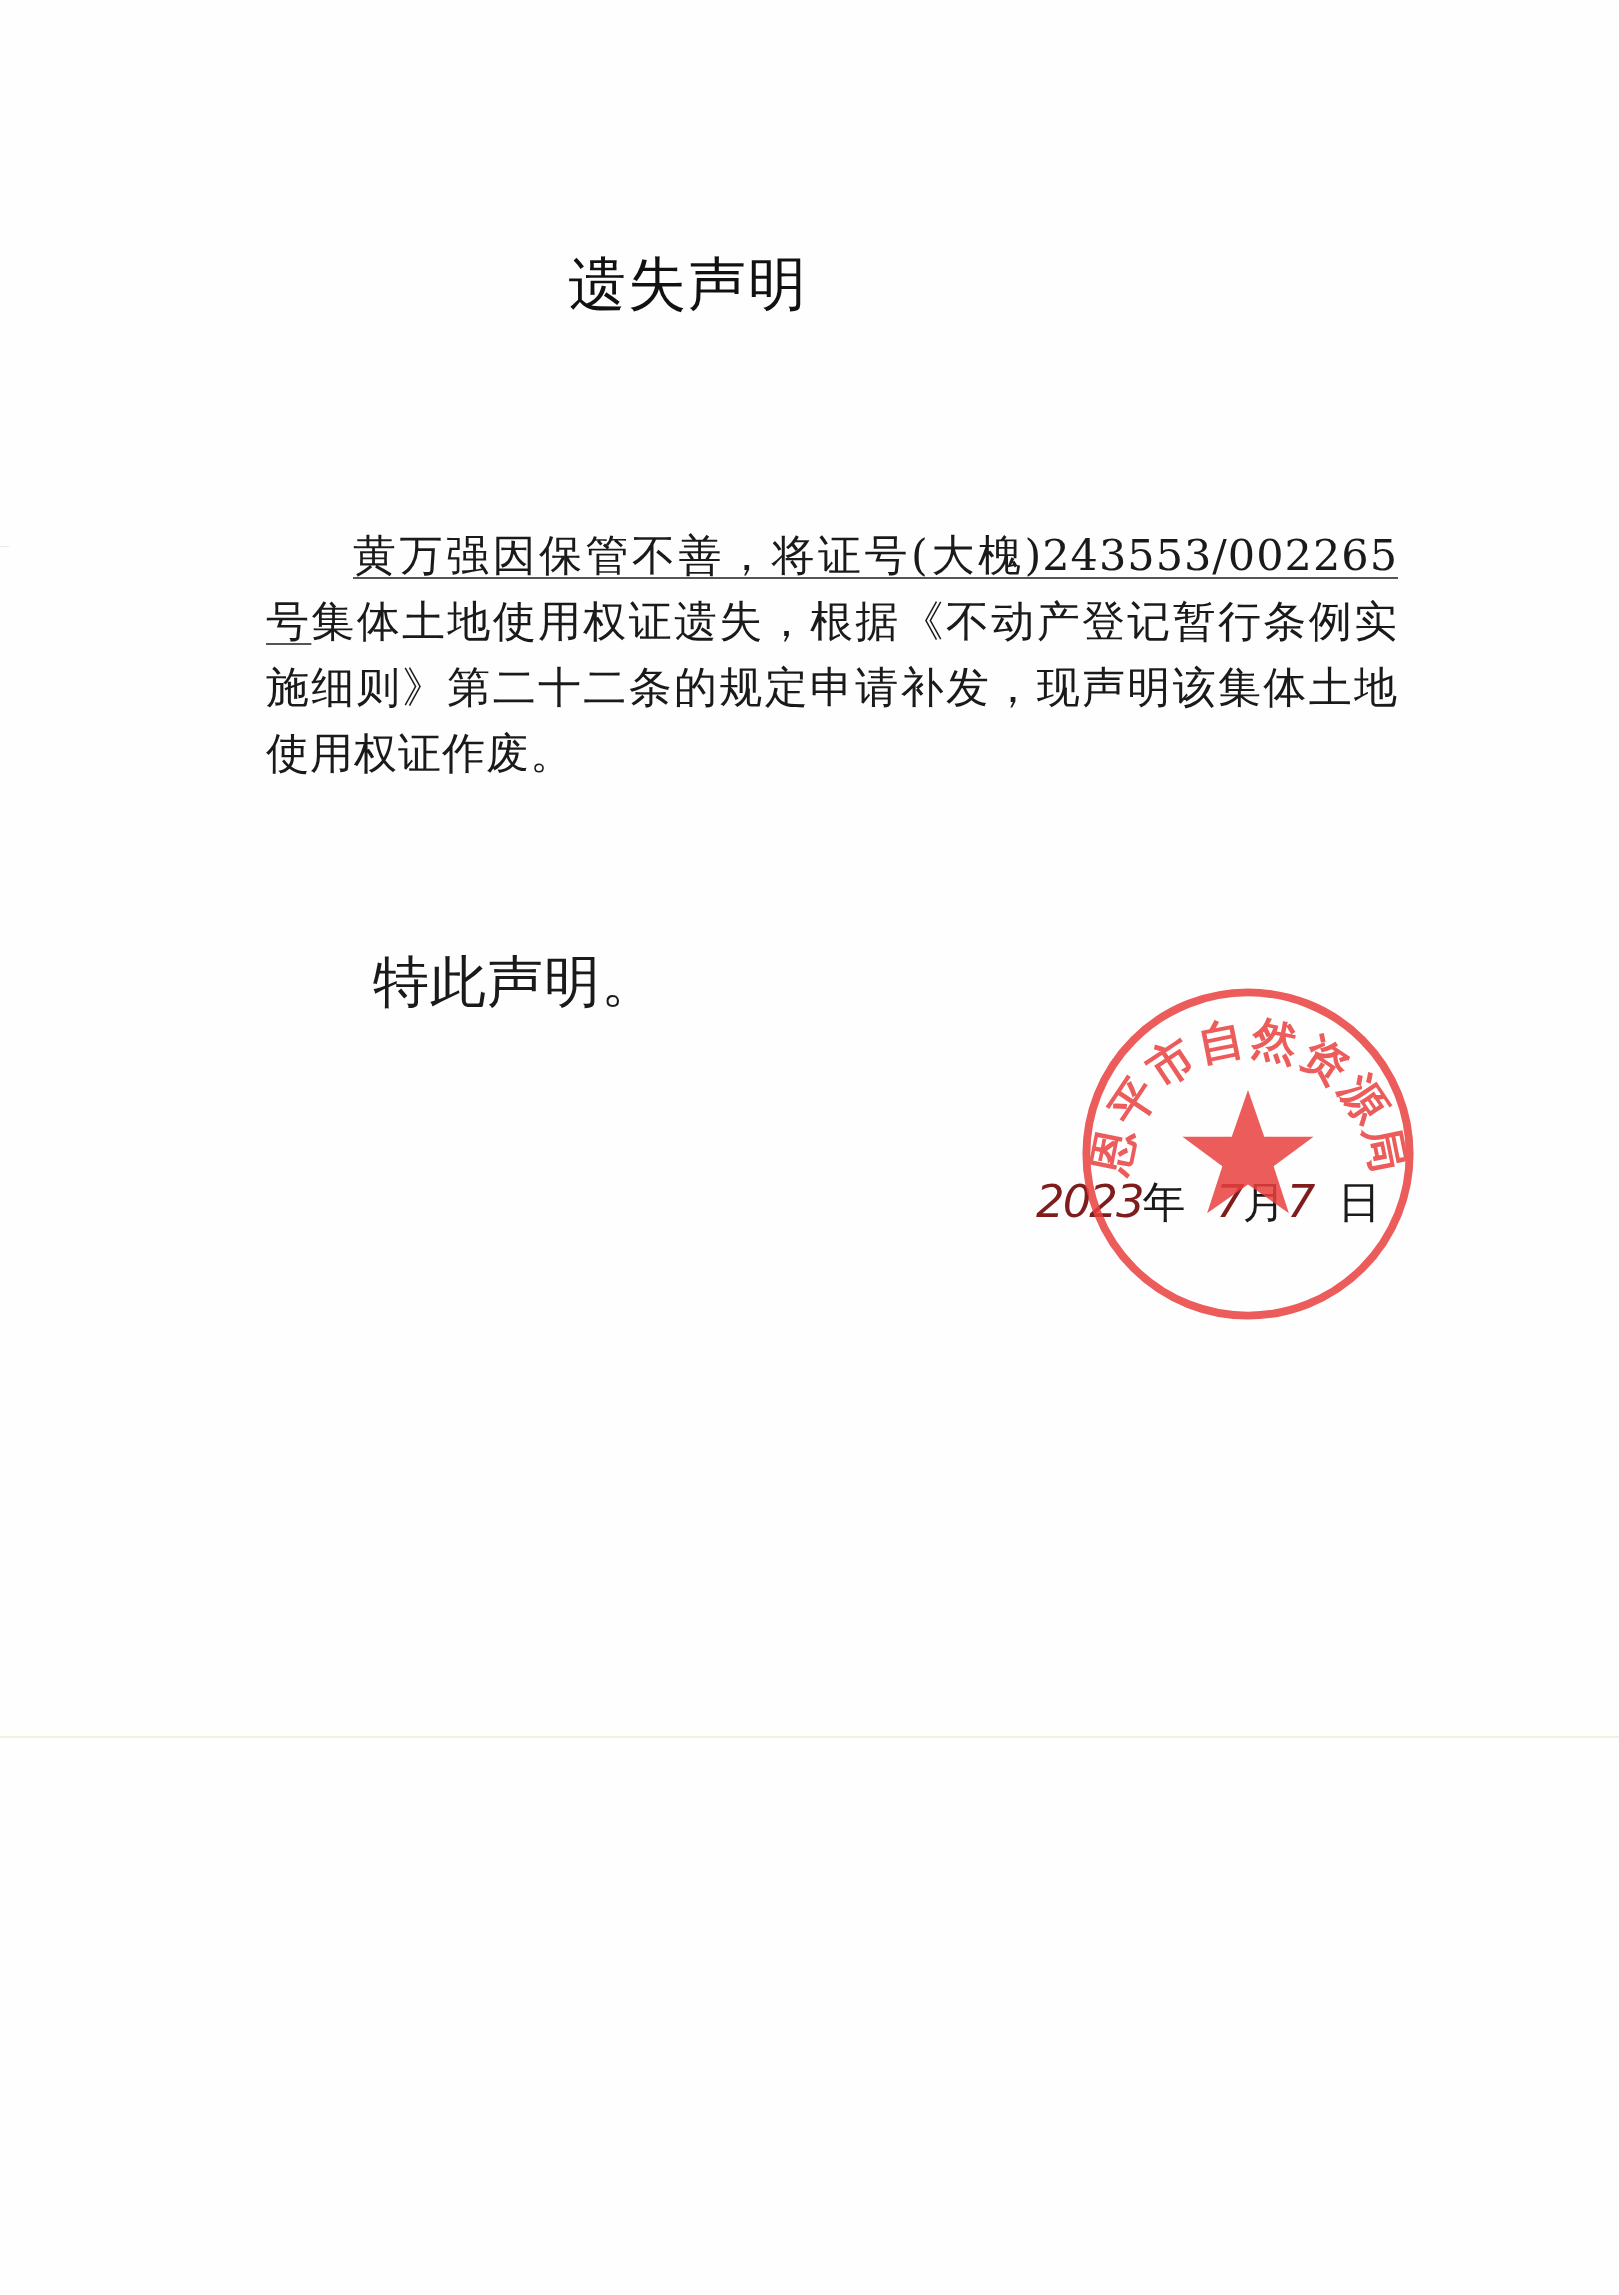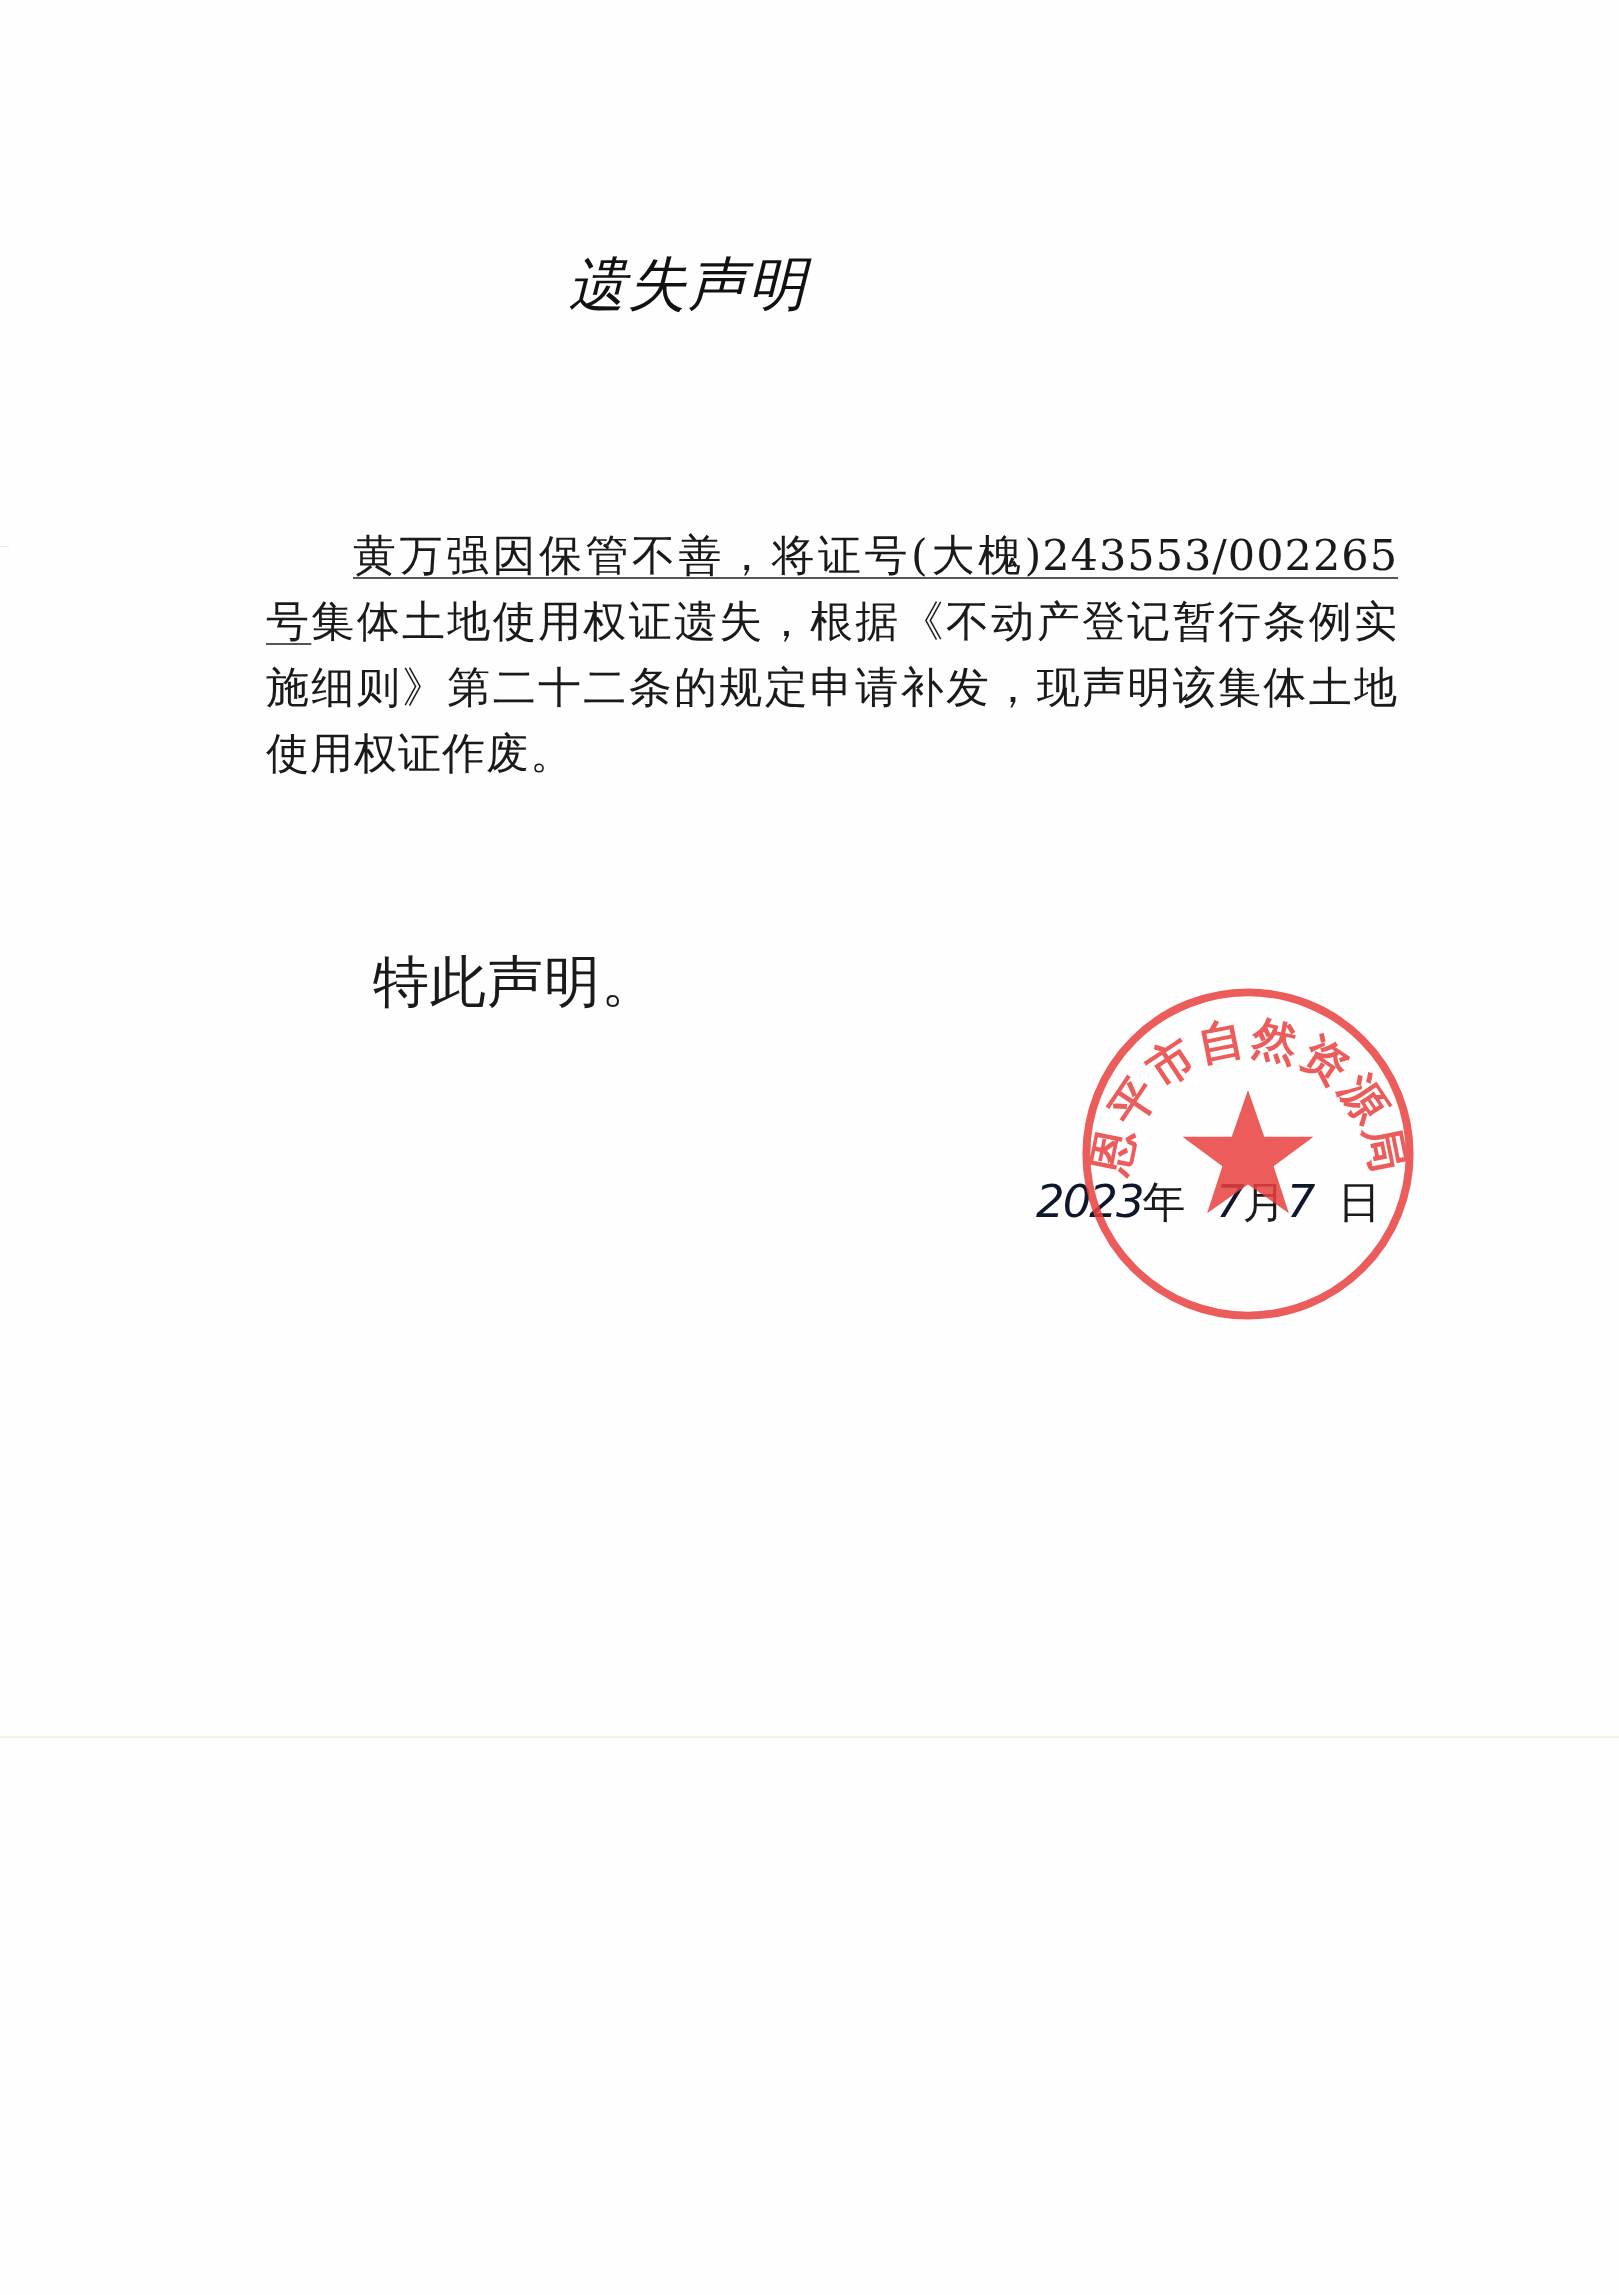--- a/index.html
+++ b/index.html
@@ -5,21 +5,21 @@
   html, body { margin: 0; padding: 0; background: #ffffff; }
   body {
     width: 1620px; height: 2295px; position: relative; overflow: hidden;
     font-family: "DejaVu Serif", "Liberation Serif", serif;
     color: #1a1a1a;
   }
   .page { position: absolute; inset: 0; background: #fefefe; }
   .title {
     position: absolute; left: 0; width: 1376px; top: 246px;
     text-align: center; font-size: 58px; letter-spacing: 2px;
-    font-weight: normal; color: #111; font-style: italic;
+    font-weight: normal; color: #111;
   }
   .body-text {
     position: absolute; left: 266px; width: 1132px; top: 490px;
     font-size: 43px; line-height: 66px; letter-spacing: 1px;
     text-align: justify;
     margin-top: 32px;
   }
   .para { margin: 0; text-indent: 87px; }
   .u { text-decoration: underline; text-decoration-thickness: 1.5px; text-underline-offset: 6.9px; text-decoration-color: #555; }
   .closing {
@@ -29,21 +29,21 @@
   .declarant {
     position: absolute; left: 866px; top: 1100px;
     font-size: 43px; letter-spacing: 1px; white-space: nowrap;
   }
   .date {
     position: absolute; left: 1036px; top: 1174px;
     font-size: 43px; letter-spacing: 1px; white-space: nowrap;
   }
   .hand {
     font-family: "DejaVu Sans", sans-serif; font-style: italic;
-    font-size: 45px; color: #0f172a; letter-spacing: -2px;
+    font-size: 45px; color: #7f1d1d; letter-spacing: -2px;
   }
   .stamp {
     position: absolute; left: 1078px; top: 984px; width: 340px; height: 340px;
     pointer-events: none; opacity: 0.85;
   }
   .fold-line {
     position: absolute; left: 0; top: 1736px; width: 1620px; height: 1.5px;
     background: #f4f2d8;
   }
   .edge-mark {

